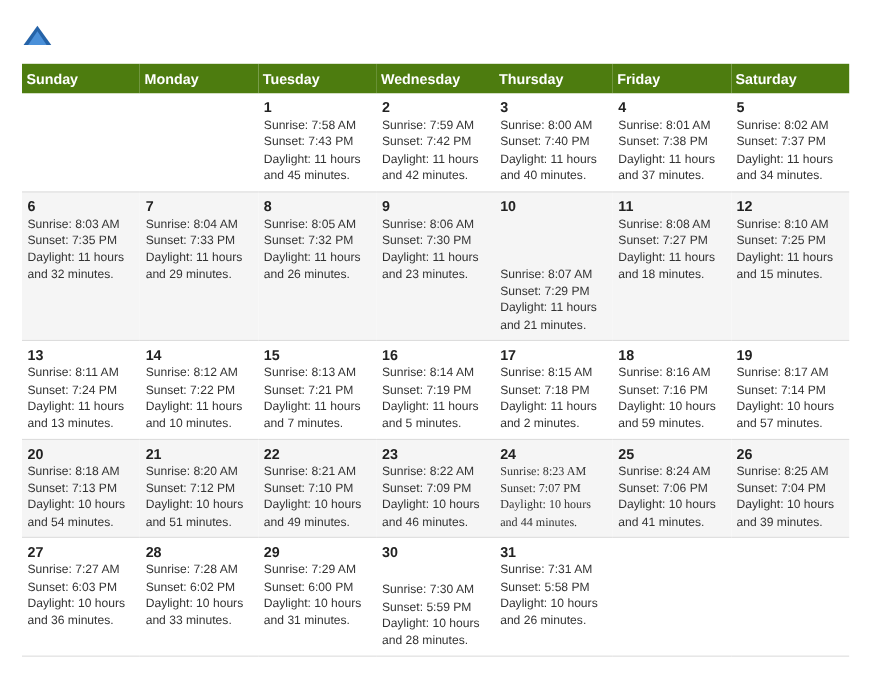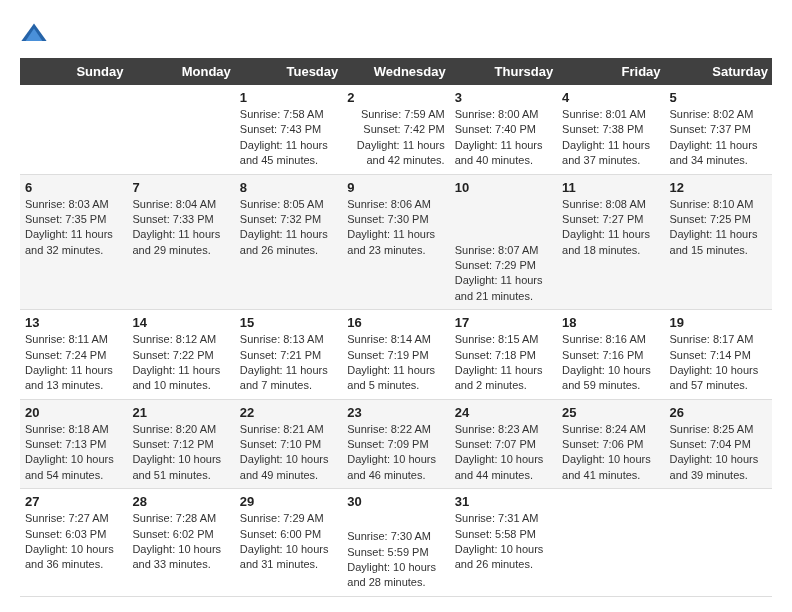--- a/index.html
+++ b/index.html
@@ -52,24 +52,24 @@
       font-size: 16px;
       color: #444;
       margin-top: 2px;
     }
     table {
       width: 100%;
       border-collapse: collapse;
       font-size: 11px;
     }
     thead tr th {
-      background-color: #404040;
+      background-color: #4d7c0f;
       color: #fff;
       padding: 6px 4px;
-      text-align: right;
+      text-align: left;
       font-size: 13px;
       font-weight: bold;
     }
     tbody tr {
       border-bottom: 1px solid #ddd;
     }
     tbody tr:nth-child(even) {
       background-color: #f5f5f5;
     }
     tbody tr:nth-child(odd) {
@@ -131,21 +131,21 @@
         <td></td>
         <td></td>
         <td>
           <span class="day-number">1</span>
           <div class="day-info" style="white-space: pre-line;">Sunrise: 7:58 AM
 Sunset: 7:43 PM
 Daylight: 11 hours and 45 minutes.</div>
         </td>
         <td>
           <span class="day-number">2</span>
-          <div class="day-info" style="white-space: pre-line; text-align: right;">Sunrise: 7:59 AM
+          <div class="day-info" style="white-space: pre-line;">Sunrise: 7:59 AM
 Sunset: 7:42 PM
 Daylight: 11 hours and 42 minutes.</div>
         </td>
         <td>
           <span class="day-number">3</span>
           <div class="day-info" style="white-space: pre-line;">Sunrise: 8:00 AM
 Sunset: 7:40 PM
 Daylight: 11 hours and 40 minutes.</div>
         </td>
         <td>
@@ -269,21 +269,21 @@
 Daylight: 10 hours and 49 minutes.</div>
         </td>
         <td>
           <span class="day-number">23</span>
           <div class="day-info" style="white-space: pre-line;">Sunrise: 8:22 AM
 Sunset: 7:09 PM
 Daylight: 10 hours and 46 minutes.</div>
         </td>
         <td>
           <span class="day-number">24</span>
-          <div class="day-info" style="white-space: pre-line;">Sunrise: 8:23 AM
+          <div class="day-info" style="white-space: pre-line; font-family: Liberation Serif, serif;">Sunrise: 8:23 AM
 Sunset: 7:07 PM
 Daylight: 10 hours and 44 minutes.</div>
         </td>
         <td>
           <span class="day-number">25</span>
           <div class="day-info" style="white-space: pre-line;">Sunrise: 8:24 AM
 Sunset: 7:06 PM
 Daylight: 10 hours and 41 minutes.</div>
         </td>
         <td>

